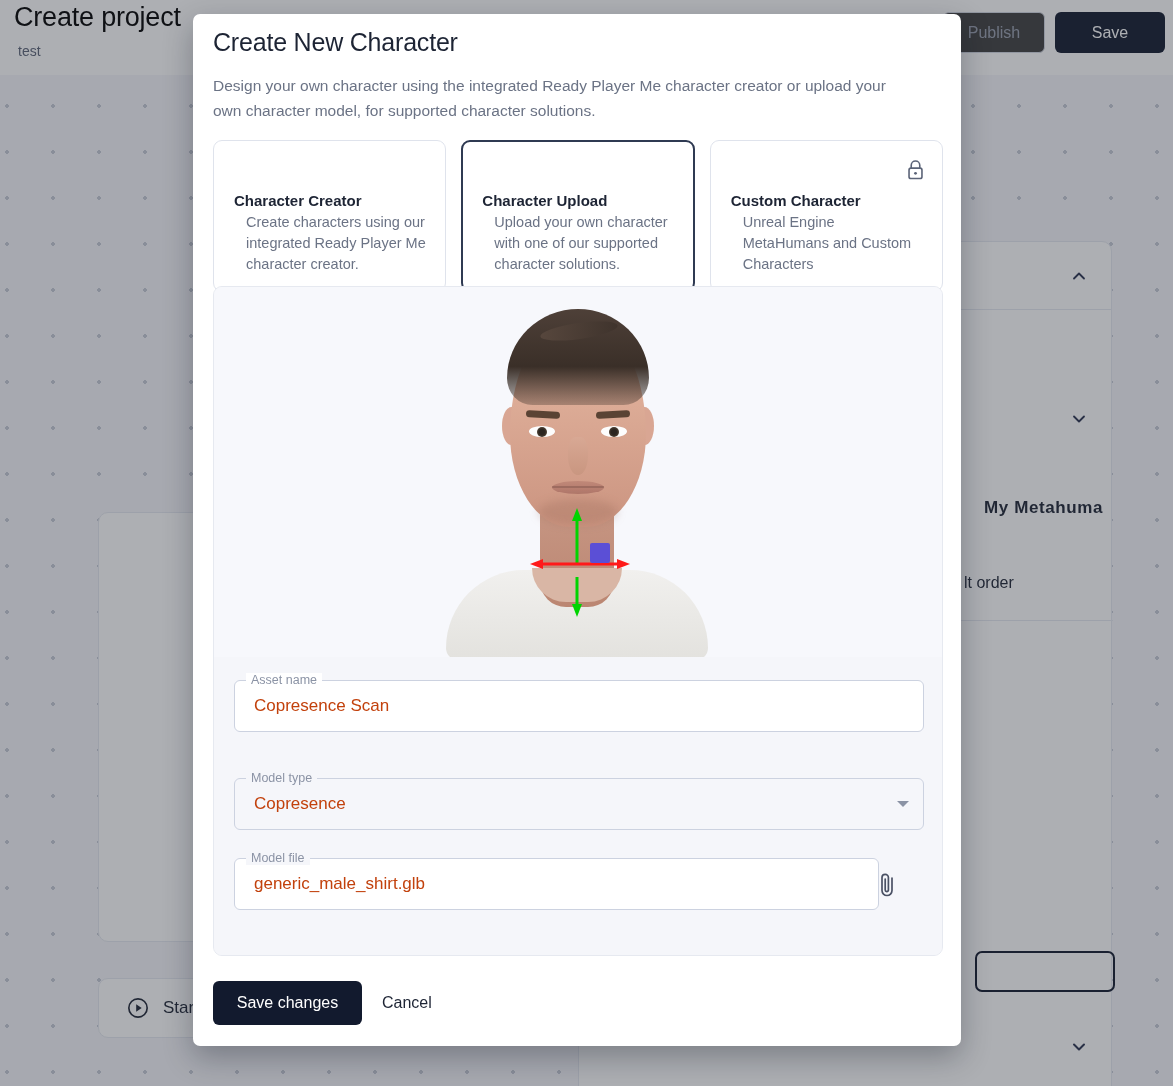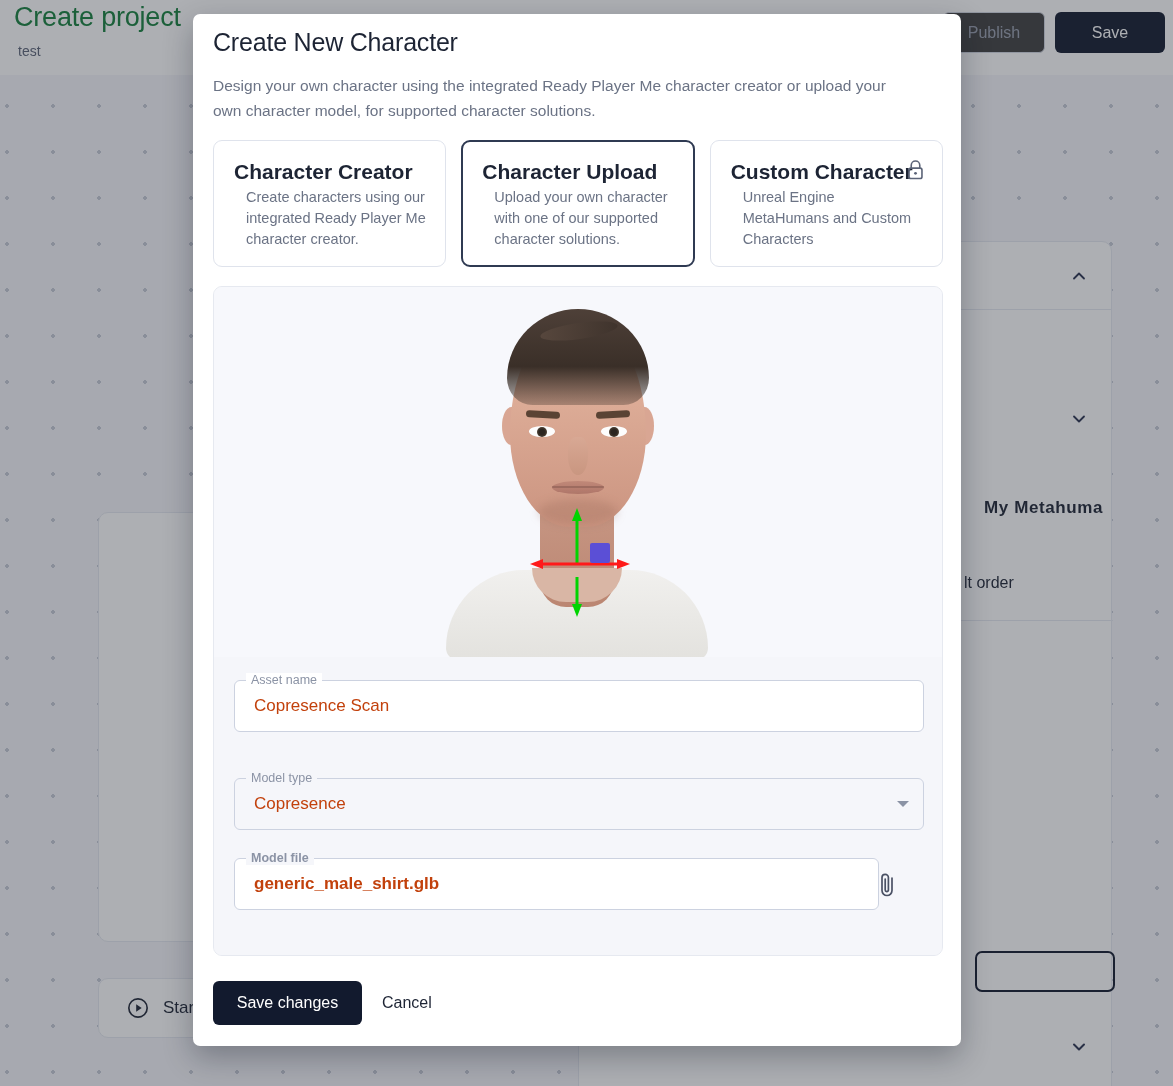--- a/index.html
+++ b/index.html
@@ -14,21 +14,21 @@
   #bg-page {
     position: absolute; inset: 0;
     background: #f5f6fa;
   }
   #bg-header {
     position: absolute; left: 0; top: 0; right: 0; height: 75px;
     background: #ffffff;
   }
   #bg-title {
     position: absolute; left: 14px; top: 2px;
-    font-size: 27px; color: #15803d; letter-spacing: -0.2px; text-align: right;
+    font-size: 27px; color: #000000; letter-spacing: -0.2px; text-align: right;
   }
   #bg-subtitle {
     position: absolute; left: 18px; top: 43px;
     font-size: 14px; color: #5c6478;
   }
   #publish-btn {
     position: absolute; right: 128px; top: 12px;
     width: 102px; height: 41px; border-radius: 6px;
     border: 1px solid #d4d8e2; background: #404040;
     color: #9aa1b0; font-size: 16px;
@@ -130,22 +130,23 @@
     width: 236px; min-height: 127px;
     border: 1px solid #dfe3ec; border-radius: 9px;
     background: #fff; padding: 19px 18px 16px 20px;
     position: relative;
   }
   .opt-card.selected {
     border: 2px solid #2f3a52;
     padding: 18px 18px 15px 19px;
   }
   .opt-title {
-    font-size: 21px; font-weight: bold; color: #1d2434;
+    font-size: 15px; font-weight: bold; color: #1d2434;
     margin-bottom: 3px;
+    margin-top: 32px;
   }
   .opt-desc {
     font-size: 14.5px; line-height: 21px; color: #6b7385; margin-left: 12px;
   }
   #lock-icon {
     position: absolute; right: 17px; top: 18px;
     width: 19px; height: 22px;
   }
 
   
@@ -223,21 +224,21 @@
     padding: 0 5px; font-size: 12.5px; color: #8b93a5;
     background: #f5f6fa; line-height: 14px;
   }
   .mui-value { padding-left: 19px; font-size: 17px; color: #c2410c; }
   .sel-arrow { position: absolute; right: 14px; top: 50%; transform: translateY(-50%);
                width: 0; height: 0; border-left: 6px solid transparent;
                border-right: 6px solid transparent; border-top: 6px solid #8b93a5; }
   #field-asset { left: 20px; top: 23px; width: 690px; }
   #field-asset .mui-field { background: #ffffff; }
   #field-modeltype { left: 20px; top: 121px; width: 690px; }
-  #field-modelfile { left: 20px; top: 201px; width: 665px; font-weight: bold; }
+  #field-modelfile { left: 20px; top: 201px; width: 665px; }
   #field-modelfile .mui-field { width: 645px; }
   #clip-icon { position: absolute; right: 0px; top: 13px; width: 24px; height: 28px; }
 
   
   #save-changes-btn {
     position: absolute; left: 213px; top: 981px;
     width: 149px; height: 44px; border-radius: 6px;
     background: #121a2e; color: #ffffff; font-size: 16px;
     display: flex; align-items: center; justify-content: center;
   }

